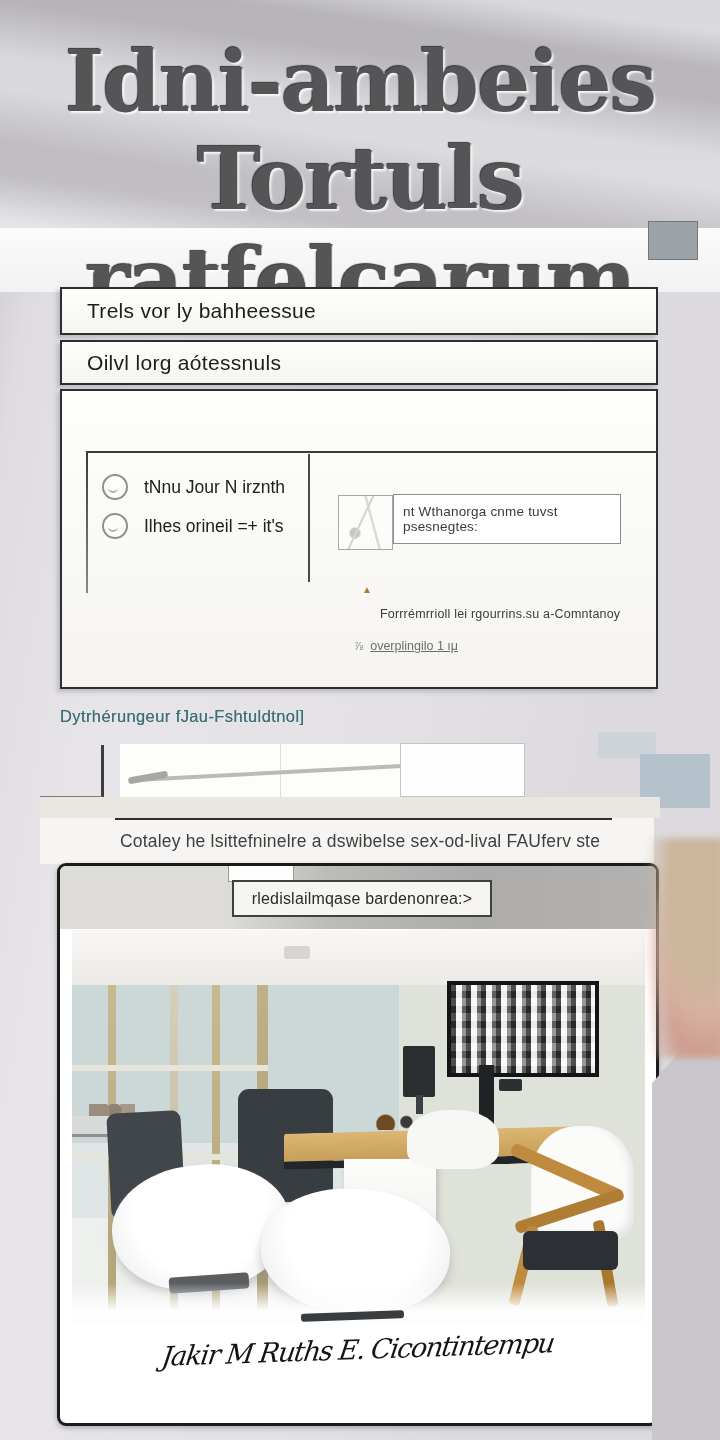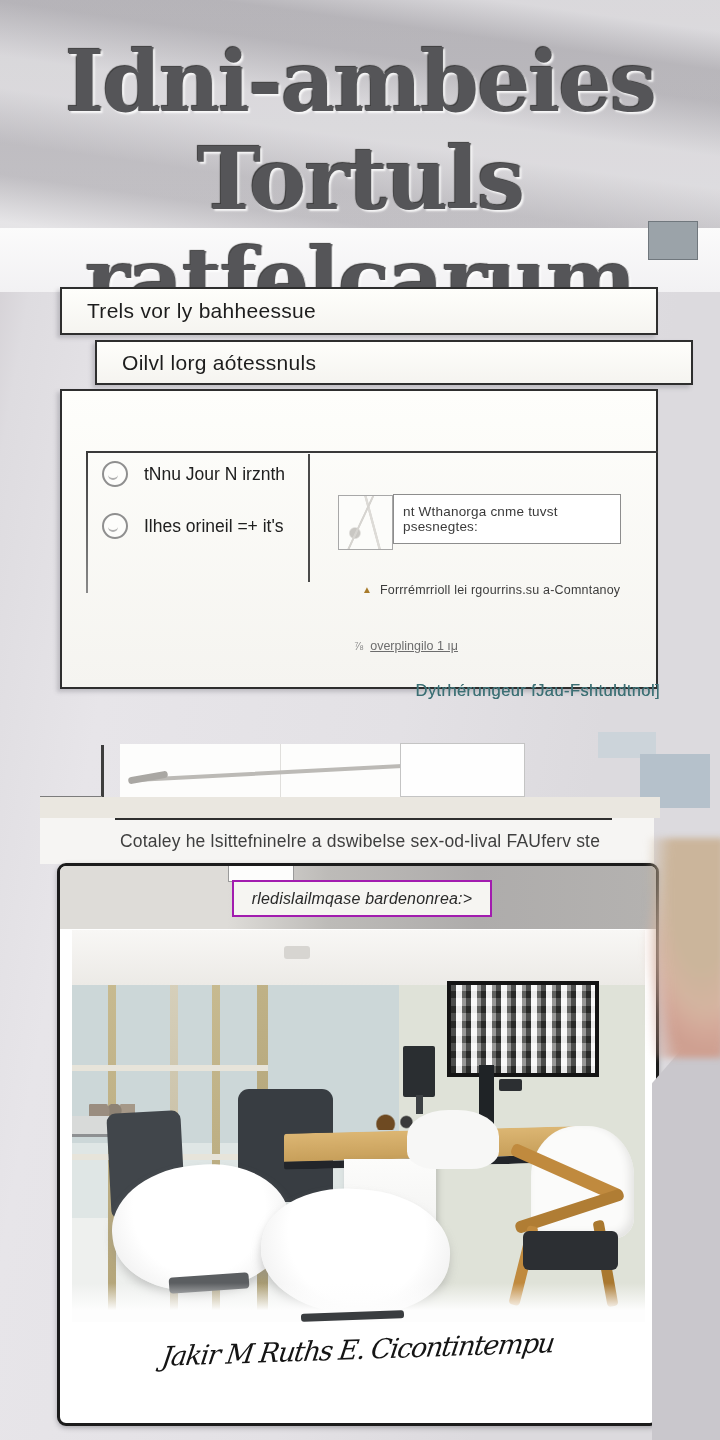--- a/index.html
+++ b/index.html
@@ -19,47 +19,47 @@
     text-shadow:2px 2px 2px rgba(250,250,250,.85), -1px -1px 1px rgba(45,45,45,.9), 1px 0 0 rgba(100,100,100,.8);
     filter:blur(.45px) contrast(1.06);}
   .title.l1{top:32px;font-size:84px;}
   .title.l2{top:128px;font-size:86px;}
 
   
   .fcard{position:absolute;left:60px;width:598px;border:2px solid #2e2e2e;border-radius:0;
     background:linear-gradient(#fefefb,#f5f4f0);box-shadow:-3px 3px 4px rgba(80,80,90,.25);box-sizing:border-box;}
   .fcard .flabel{position:absolute;left:25px;top:50%;transform:translateY(-50%);font-size:21px;color:#1d1d1d;letter-spacing:.3px;}
   #field1{top:287px;height:48px;}
-  #field2{top:340px;height:45px;margin-left:35px;}
+  #field2{top:340px;height:45px;}
   #qcard{top:389px;height:300px;}
   .question{position:absolute;left:28px;top:18px;width:550px;font-size:19px;color:#242424;letter-spacing:.2px;}
   .panel-top{position:absolute;left:24px;top:60px;width:572px;height:0;border-top:2px solid #3a3a3a;}
   .panel-left{position:absolute;left:24px;top:60px;width:2px;height:142px;background:linear-gradient(#3a3a3a,#8a8a8a);}
   .panel-div{position:absolute;left:246px;top:63px;width:2px;height:128px;background:#4a4a4a;}
   .radio-row{position:absolute;left:40px;display:flex;align-items:center;gap:16px;}
-  #radio-row-1{top:70px;}
+  #radio-row-1{top:83px;}
   #radio-row-2{top:122px;}
   .radio{width:22px;height:22px;border:2px solid #8f8f8f;border-radius:50%;position:relative;background:#fdfdfb;}
   .radio::after{content:"";position:absolute;left:4px;top:9px;width:10px;height:6px;border-bottom:2px solid #b0b0b0;border-radius:0 0 8px 8px;}
   .radio-label{font-size:17.5px;color:#202020;}
   .thumb{position:absolute;left:276px;top:104px;width:53px;height:53px;border:1px solid #a8a8a8;background:
       linear-gradient(115deg, transparent 42%, #d6d4d0 43% 45%, transparent 46%),
       radial-gradient(circle at 30% 70%, #c9c7c3 0 9%, transparent 12%),
       linear-gradient(75deg, transparent 58%, #dddbd7 59% 62%, transparent 63%),
       #fcfcfa;}
   .mini-input{position:absolute;left:331px;top:103px;width:228px;height:50px;border:1px solid #8d8d8d;background:#fff;
     display:flex;align-items:center;padding:0 9px;font-size:13.5px;color:#3a3a3a;box-sizing:border-box;letter-spacing:.2px;}
   .warn-row{position:absolute;left:300px;top:192px;display:flex;align-items:flex-start;gap:8px;width:310px;}
   .warn-ic{font-size:10px;color:#a87b2a;line-height:14px;}
-  .warn-tx{font-size:12.5px;color:#3c3c3c;letter-spacing:.2px;}
+  .warn-tx{font-size:12.5px;color:#3c3c3c;letter-spacing:.2px;margin-top:24px;}
   .hint-row{position:absolute;left:292px;top:248px;display:flex;align-items:center;gap:7px;}
   .hint-ic{font-size:11px;color:#8b8b8b;}
   .hint-tx{font-size:12.5px;color:#6d6d6d;text-decoration:underline;}
 
-  .link-row{position:absolute;left:60px;top:681px;width:600px;text-align:right;}
+  .link-row{position:absolute;left:60px;top:707px;width:600px;text-align:left;}
   .teal-link{font-size:16.5px;color:#3c6f74;letter-spacing:.4px;cursor:pointer;text-shadow:0 0 .6px #5d8d90;}
 
   
   .ghostA{position:absolute;left:120px;top:744px;width:403px;height:54px;background:#fdfdfc;border-bottom:2px solid #8f8f8f;}
   .ghostA .scribble{position:absolute;left:18px;top:26px;width:300px;height:4px;background:#bcbab6;transform:rotate(-3deg);border-radius:3px;}
   .ghostA .scribble2{position:absolute;left:8px;top:30px;width:40px;height:7px;background:#a9a7a3;transform:rotate(-10deg);border-radius:4px;}
   .ghostA .vdiv{position:absolute;left:160px;top:0;width:1px;height:100%;background:#e0dfdc;}
   .ghostB{position:absolute;left:400px;top:743px;width:123px;height:52px;border:1px solid #c4c4c4;background:#fefefe;}
   .beige-band{position:absolute;left:40px;top:797px;width:620px;height:21px;background:#eae7e0;}
   .lmark{position:absolute;left:101px;top:745px;width:3px;height:54px;background:#3d3d3d;}
@@ -71,22 +71,22 @@
   .head-band{position:absolute;left:40px;top:818px;width:614px;height:46px;background:#f6f5f3;}
   .head-line{position:absolute;left:115px;top:818px;width:497px;height:2px;background:#2f2f2f;}
   .sec-heading{position:absolute;left:60px;top:831px;width:600px;text-align:center;font-size:17.5px;color:#3f3f3f;letter-spacing:.2px;}
 
   
   .rcard{position:absolute;left:57px;top:863px;width:602px;height:563px;border:3px solid #1b1b1b;border-radius:9px;
     background:#fff;box-sizing:border-box;box-shadow:0 2px 5px rgba(60,60,70,.35);}
   .rhead{position:absolute;left:0;top:0;right:0;height:63px;border-radius:6px 6px 0 0;
     background:linear-gradient(to right,#dedcd8 0 28%,#bdbbb8 45%,#aeacab 70%,#b4b2b0);}
   .rnotch{position:absolute;left:168px;top:0;width:64px;height:15px;background:#fdfdfc;border:1px solid #9a9a9a;border-top:none;}
-  .tabbox{position:absolute;left:172px;top:14px;width:260px;height:37px;background:#f6f5f2;border:2px solid #a21caf;
-    display:flex;align-items:center;justify-content:center;font-size:16px;color:#2a2a2a;box-sizing:border-box;letter-spacing:.2px;font-style:italic;}
+  .tabbox{position:absolute;left:172px;top:14px;width:260px;height:37px;background:#f6f5f2;border:2px solid #404040;
+    display:flex;align-items:center;justify-content:center;font-size:16px;color:#2a2a2a;box-sizing:border-box;letter-spacing:.2px;}
 
   
   .photo{position:absolute;left:12px;top:64px;width:573px;height:392px;overflow:hidden;background:#e9ece9;}
   .ph-ceiling{position:absolute;left:0;top:0;width:100%;height:14%;background:linear-gradient(#f8f7f5,#eceae6);}
   .ph-vent{position:absolute;left:37%;top:4%;width:4.5%;height:3.5%;background:#d7d5d1;border-radius:3px;}
   .ph-windows{position:absolute;left:0;top:5%;width:57%;height:95%;
     background:linear-gradient(to bottom,#e6e9e7 0 6%,#ccd7d8 6% 52%,#dfe6e5 52% 72%,#eef0ee 72%);}
   .mullion{position:absolute;top:0;width:2.4%;height:100%;background:linear-gradient(#c9bc92,#b3a478);}
   .m1{left:11%;} .m2{left:30%;background:linear-gradient(#d8d2be,#bdb293);} .m3{left:43%;} .m4{left:56.5%;width:3.4%;background:linear-gradient(#c2b489,#a89a6e);}
   .rail{position:absolute;left:0;width:60%;height:1.6%;background:#e7e4da;}

